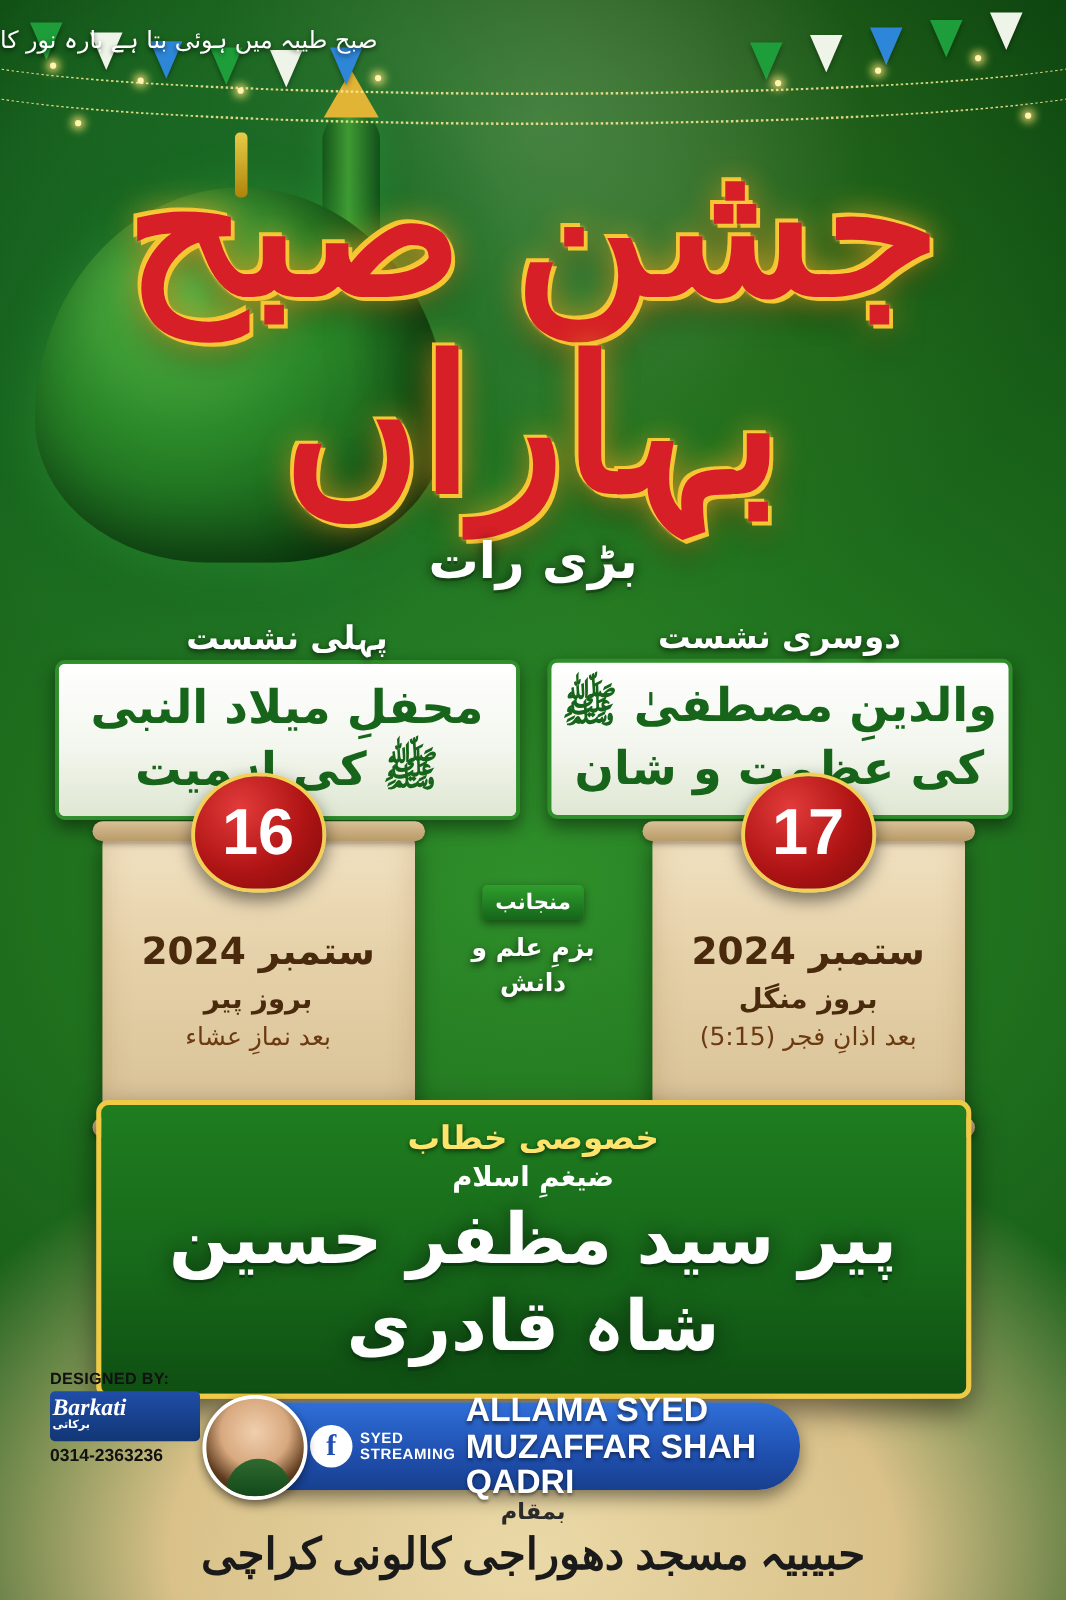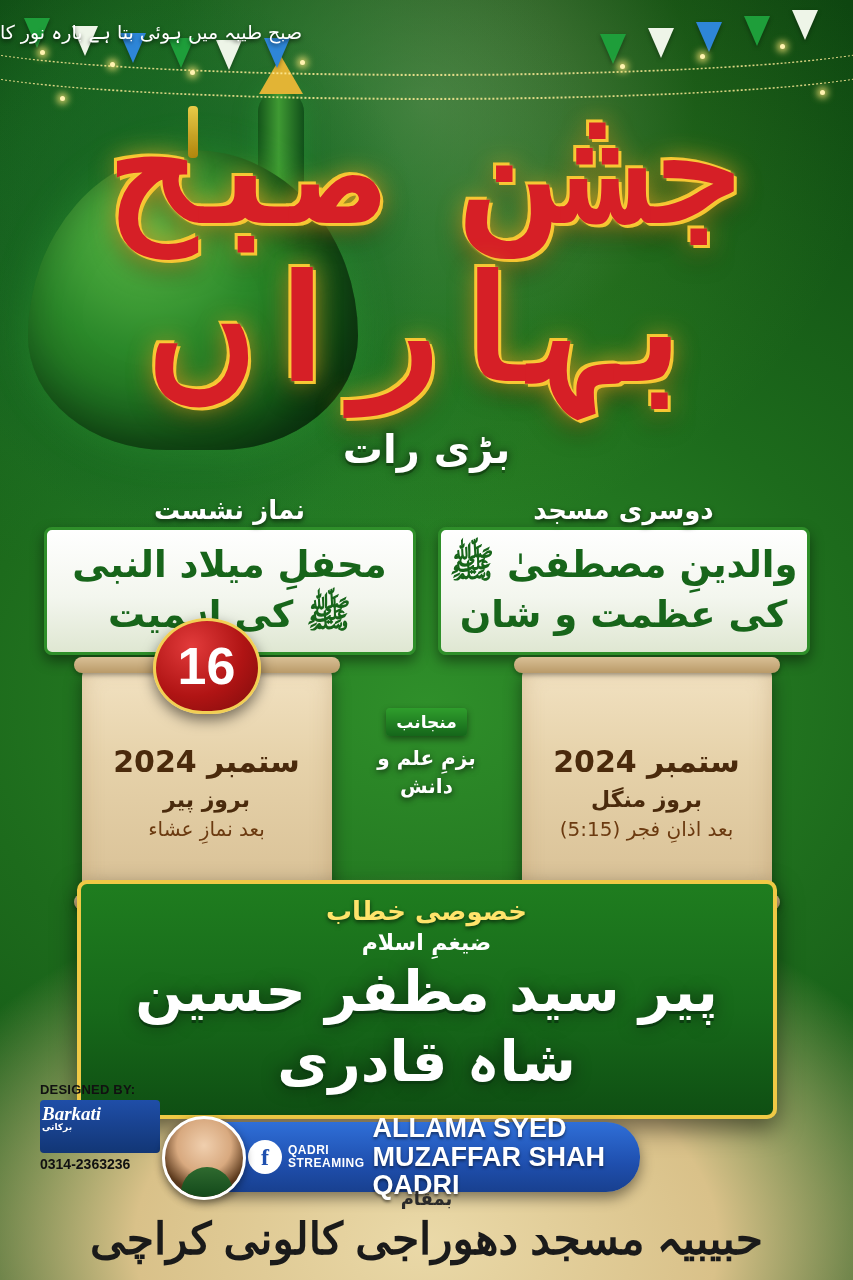--- a/index.html
+++ b/index.html
@@ -107,21 +107,21 @@
   .couplet div { font-size: 19px; }
 
   
   .title-wrap {
     position: absolute;
     top: 105px; left: 0; width: 100%;
     text-align: center;
     direction: rtl;
   }
   .title-main {
-    font-family: Liberation Mono, monospace;
+    font-family: Liberation Sans, sans-serif;
     font-size: 150px;
     font-weight: bold;
     line-height: 1.05;
     color: #d61f26;
     letter-spacing: -4px;
     text-shadow:
       0 0 3px #ffd54a,
       3px 3px 0 #f5c531,
       -3px -3px 0 #f5c531,
       0 0 26px rgba(255,190,40,.8),
@@ -311,21 +311,21 @@
     font-family: "Liberation Sans", sans-serif;
     font-size: 13px; font-weight: bold;
     color: #111;
     letter-spacing: .2px;
   }
   .designed-logo {
     margin-top: 3px;
     background: linear-gradient(180deg, #1f4ea8, #123675);
     color: #fff;
     border-radius: 4px;
-    padding: 4px 2px 21px;
+    padding: 4px 2px 8px;
     font-family: "Liberation Serif", serif;
     font-size: 19px;
     font-style: italic;
     font-weight: bold;
     line-height: 1.0;
   }
   .designed-logo small {
     display: block;
     font-size: 9px;
     font-style: normal;
@@ -405,22 +405,22 @@
     direction: rtl;
   }
   .venue-top {
     font-family: "DejaVu Sans", sans-serif;
     font-size: 18px;
     font-weight: bold;
     color: #2a2a2a;
     margin-bottom: 2px;
   }
   .venue-main {
-    font-family: Liberation Sans, sans-serif;
-    font-size: 44px;
+    font-family: Liberation Serif, serif;
+    font-size: 35px;
     font-weight: bold;
     color: #1a1a1a;
     line-height: 1.25;
   }
 </style>
 </head>
 <body>
 
 <div class="poster">
 
@@ -457,27 +457,27 @@
     <div>صبح طیبہ میں ہوئی بتا ہے بارہ نور کا</div>
   </div>
 
   <div class="title-wrap">
     <div class="title-main">جشن صبح بہاراں</div>
     <div class="title-sub">بڑی رات</div>
   </div>
 
   <div class="sessions">
     <div class="session">
-      <div class="session-tag">نماز نشست</div>
+      <div class="session-tag">پہلی نشست</div>
       <div class="session-box">
         <div class="session-title">محفلِ میلاد النبی ﷺ کی اہمیت</div>
       </div>
     </div>
     <div class="session">
-      <div class="session-tag">دوسری مسجد</div>
+      <div class="session-tag">دوسری نشست</div>
       <div class="session-box">
         <div class="session-title">والدینِ مصطفیٰ ﷺ کی عظمت و شان</div>
       </div>
     </div>
   </div>
 
   <div class="dates">
 
     <div class="scroll-card">
       <div class="date-badge">16</div>
@@ -490,20 +490,21 @@
         <div class="date-time">بعد نمازِ عشاء</div>
       </div>
     </div>
 
     <div class="middle-tag">
       <span class="ribbon">منجانب</span>
       <div class="middle-text">بزمِ علم و دانش</div>
     </div>
 
     <div class="scroll-card">
+      <div class="date-badge">17</div>
       <div class="date-text">
         <div class="date-main">
           <span>ستمبر</span>
           <span>2024</span>
         </div>
         <div class="date-day">بروز منگل</div>
         <div class="date-time">بعد اذانِ فجر (5:15)</div>
       </div>
     </div>
 
@@ -521,21 +522,21 @@
       <span>Barkati</span>
       <small>برکاتی</small>
     </div>
     <div class="designed-phone">0314-2363236</div>
   </div>
 
   <div class="live-bar">
     <div class="live-photo"></div>
     <div class="fb-badge">f</div>
     <div class="live-tag">
-      <div>QADRI</div>
+      <div>SYED</div>
       <div>STREAMING</div>
     </div>
     <div class="live-names">
       <div>ALLAMA SYED</div>
       <div>MUZAFFAR SHAH QADRI</div>
     </div>
   </div>
 
   <div class="venue">
     <div class="venue-top">بمقام</div>

